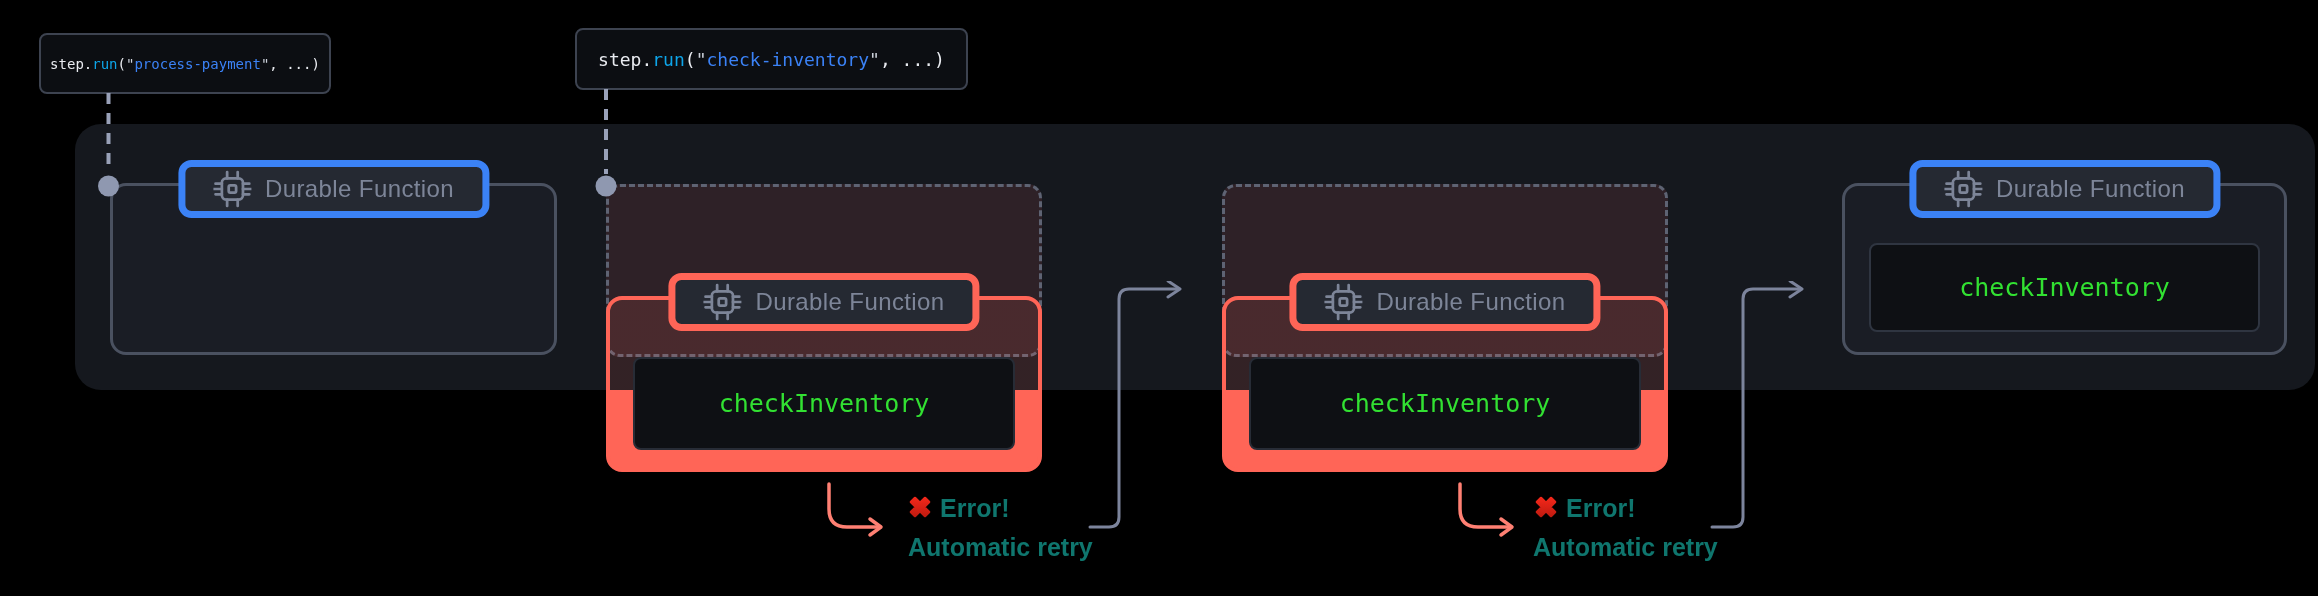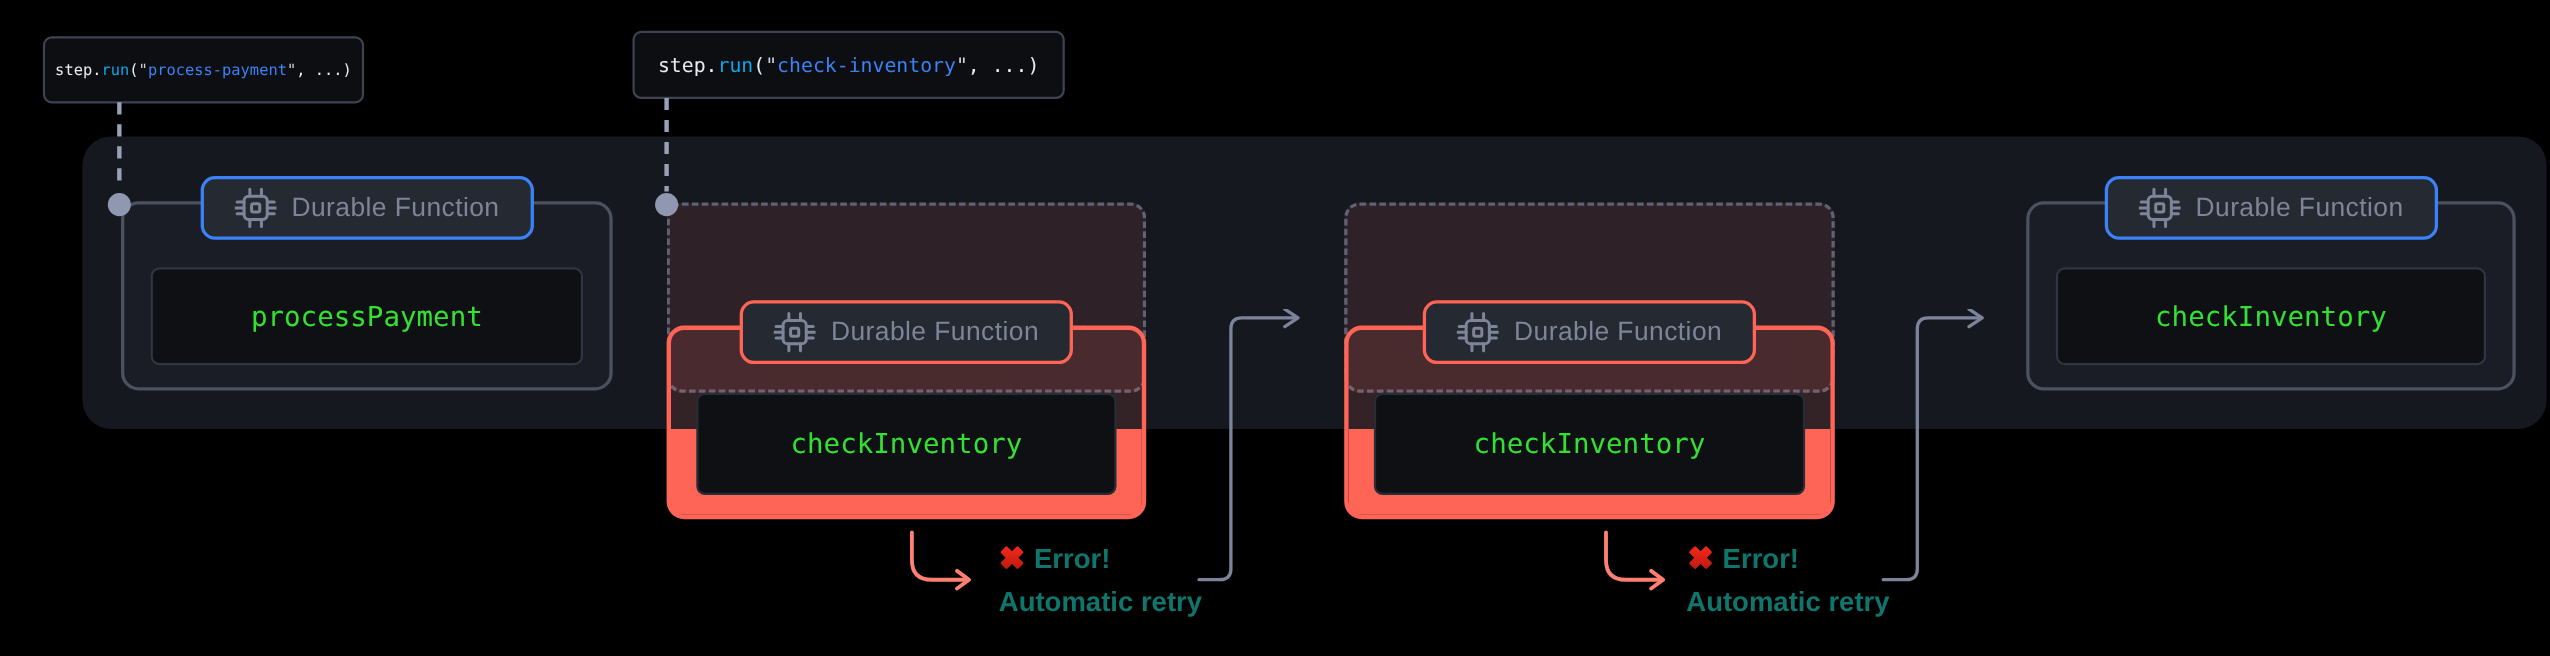--- a/index.html
+++ b/index.html
@@ -20,21 +20,21 @@
   .card.g3{left:1222px;top:296px;width:446px;height:176px;}
   .card.g4{left:1842px;top:183px;width:445px;height:172px;}
 
   .ghost{position:absolute;z-index:1;background:#2e2127;border:3px dashed #5e6373;
          border-radius:14px;box-sizing:border-box;}
   .ghost.g2{left:606px;top:184px;width:436px;height:173px;}
   .ghost.g3{left:1222px;top:184px;width:446px;height:173px;}
 
   .badge{position:absolute;left:50%;transform:translateX(-50%);
          display:flex;align-items:center;gap:14px;height:58px;padding:0 28px;
-         background:#252932;border:3px solid #3b82f6;border-radius:13px;
+         background:#252932;border:7px solid #3b82f6;border-radius:13px;
          color:#7d8598;font-size:24px;font-weight:500;letter-spacing:.4px;
          white-space:nowrap;box-sizing:border-box;}
   .card.ok .badge{top:-26px;}
   .card.err .badge{top:-27px;border-color:#ff6557;}
   .chip{width:38px;height:38px;flex:none;}
 
   .codebox{position:absolute;display:flex;align-items:center;justify-content:center;
            background:#0e1014;border:2px solid #2f3541;border-radius:8px;
            font-family:"DejaVu Sans Mono","Liberation Mono",monospace;
            font-size:25px;color:#32e132;box-sizing:border-box;}
@@ -85,23 +85,20 @@
   <div class="ghost g3"></div>
 
   <div class="card ok g1">
     <div class="badge">
       <svg class="chip" viewBox="0 0 36 36" fill="none" stroke="#7d8598" stroke-width="2.6" stroke-linecap="round">
         <rect x="8" y="8" width="20" height="20" rx="4"></rect>
         <rect x="14.5" y="14.5" width="7" height="7" rx="1.5"></rect>
         <path d="M13 2v6 M23 2v6 M13 28v6 M23 28v6 M2 13h6 M0 18h8 M2 23h6 M28 13h6 M28 18h8 M28 23h6"></path>
       </svg>
       <span>Durable Function</span>
-    </div>
-    <div class="codebox">
-      <span>processPayment</span>
     </div>
   </div>
 
   <div class="card err g2">
     <div class="badge">
       <svg class="chip" viewBox="0 0 36 36" fill="none" stroke="#7d8598" stroke-width="2.6" stroke-linecap="round">
         <rect x="8" y="8" width="20" height="20" rx="4"></rect>
         <rect x="14.5" y="14.5" width="7" height="7" rx="1.5"></rect>
         <path d="M13 2v6 M23 2v6 M13 28v6 M23 28v6 M2 13h6 M0 18h8 M2 23h6 M28 13h6 M28 18h8 M28 23h6"></path>
       </svg>

